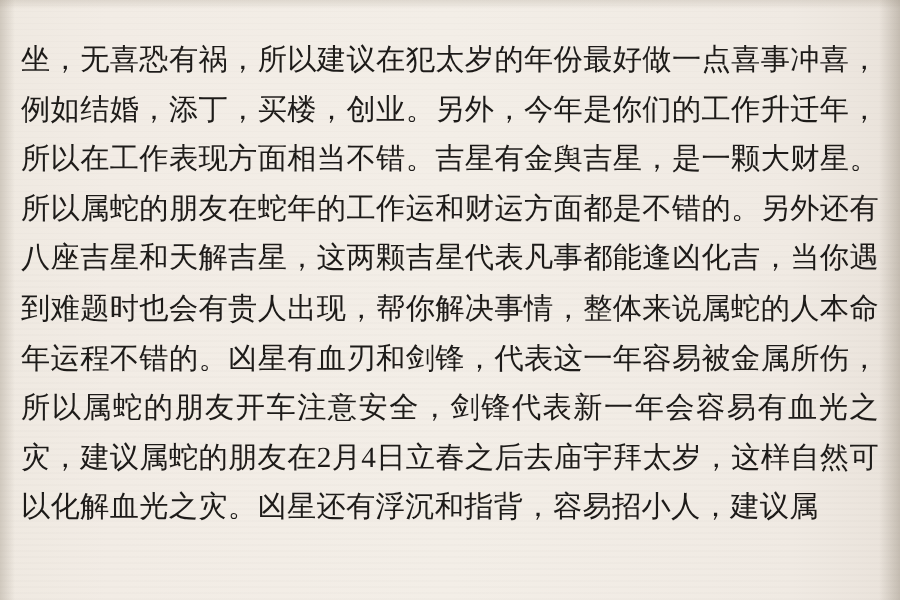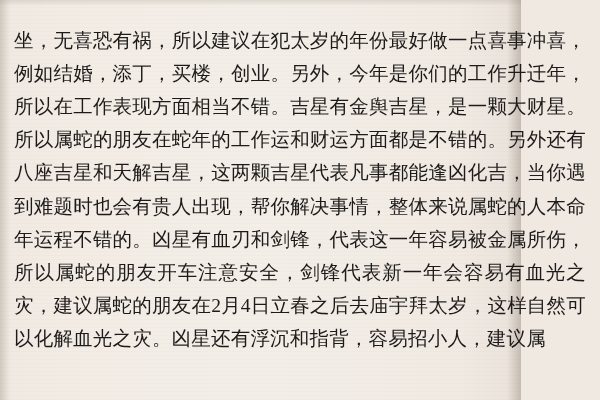--- a/index.html
+++ b/index.html
@@ -8,21 +8,21 @@
   }
   body {
     width: 600px;
     height: 400px;
     overflow: hidden;
     background: #efe9e2;
     font-family: "Liberation Serif", "DejaVu Serif", serif;
   }
   #page {
     position: relative;
-    width: 521px;
+    width: 600px;
     height: 400px;
     box-sizing: border-box;
     background: linear-gradient(90deg, #efe9e1 0%, #f2ece5 12%, #f3eee7 50%, #f0eae3 88%, #e9e2da 100%);
   }
   
   #page::before {
     content: "";
     position: absolute;
     inset: 0;
     background:

